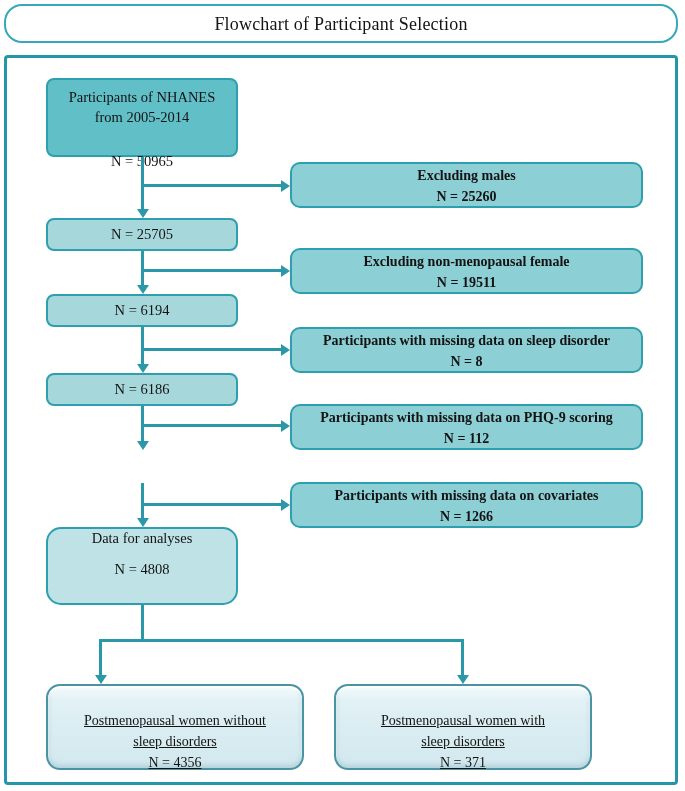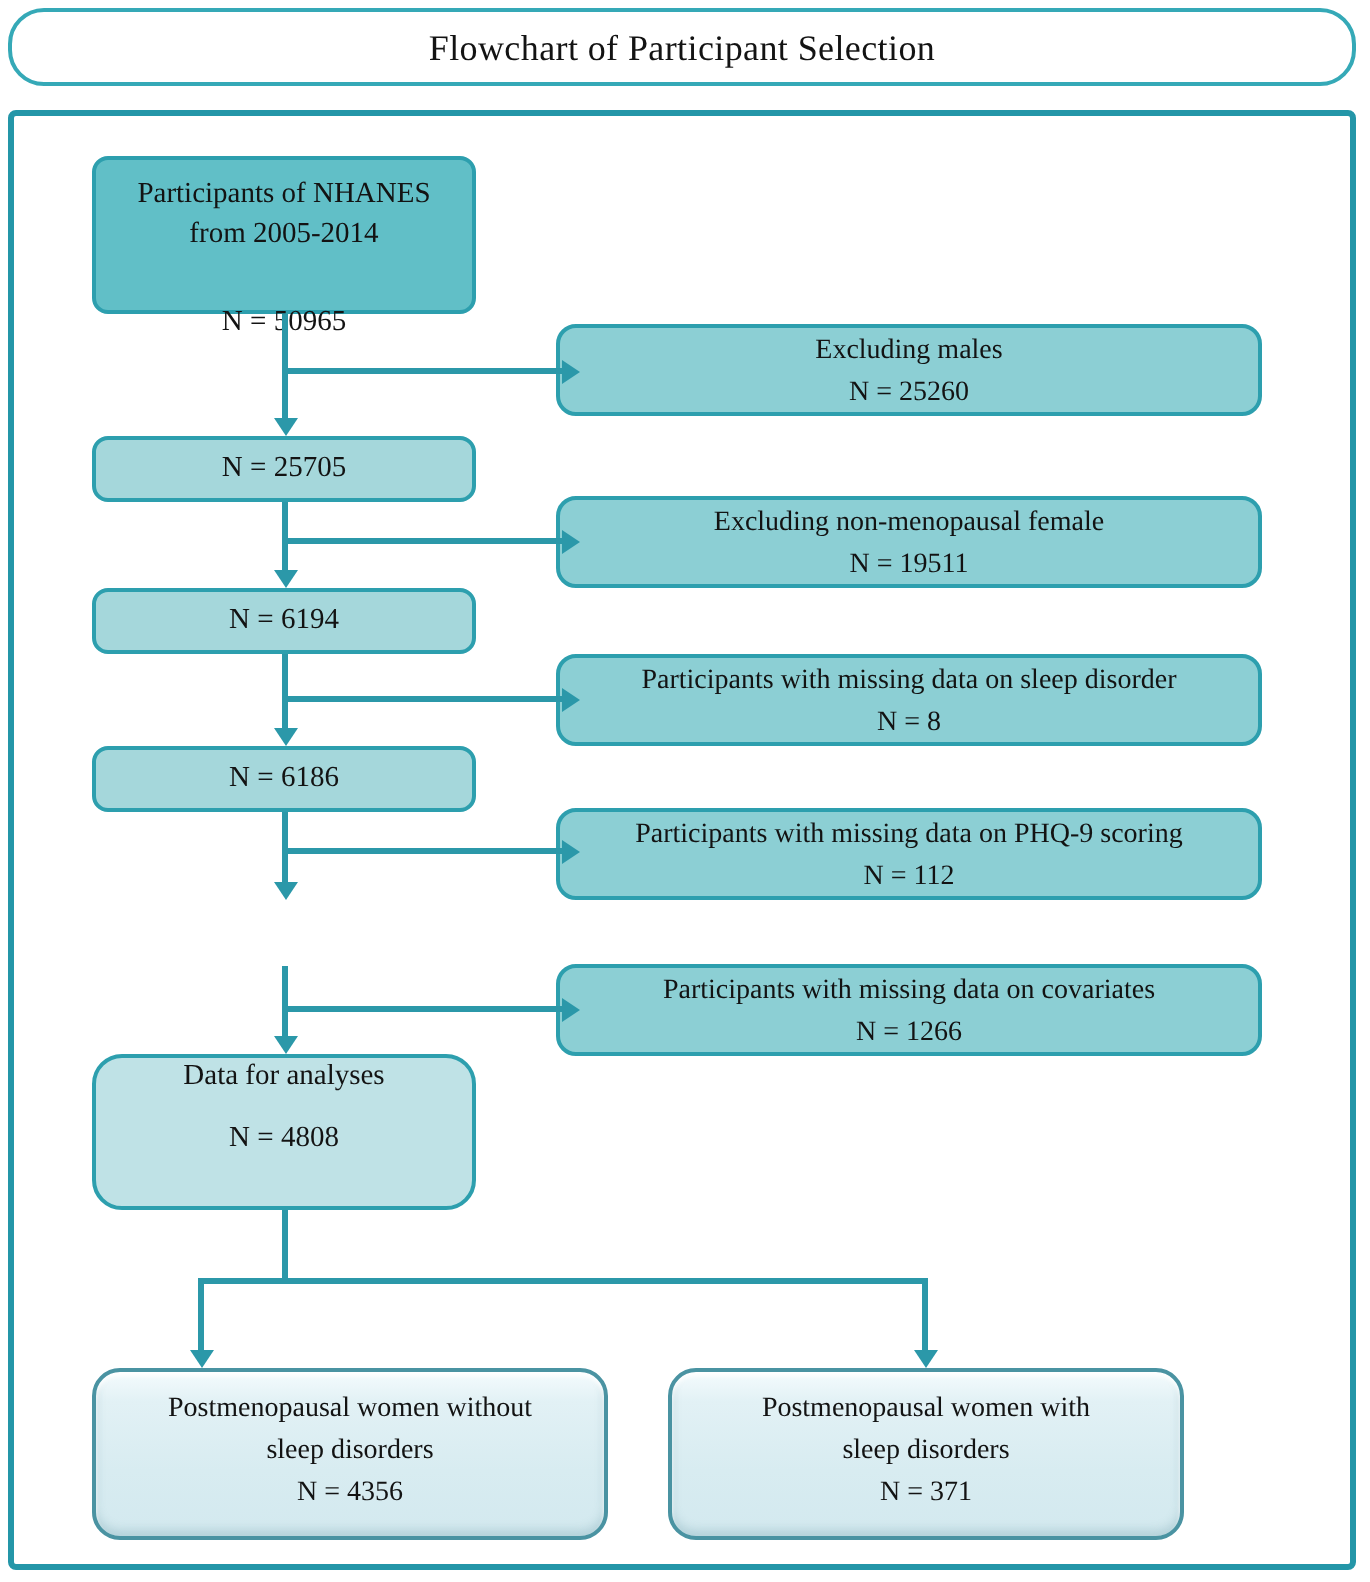--- a/index.html
+++ b/index.html
@@ -26,38 +26,38 @@
     font-size:14.5px;padding-top:7px;
   }
   .top-box .ln{display:block;line-height:20px;}
   .top-box .count{display:block;margin-top:25px;line-height:18px;}
   .count-box{
     left:46px;width:192px;height:33px;
     background:#a5d7db;border:2px solid #2d9fae;border-radius:8px;
     font-size:14.5px;line-height:29px;
   }
   .excl-box{
-    left:278px;width:353px;height:46px;
+    left:290px;width:353px;height:46px;
     background:#8ccfd4;border:2px solid #2d9fae;border-radius:10px;
-    font-size:14px;padding-top:1px;
+    font-size:14px;padding-top:1px;font-weight:bold;
   }
   .excl-box .ln{display:block;line-height:21px;}
   .data-box{
     left:46px;top:527px;width:192px;height:78px;
     background:#bfe2e6;border:2px solid #2d9fae;border-radius:15px;
     font-size:14.5px;
   }
   .data-box .ln{display:block;line-height:18px;}
   .data-box .count{display:block;margin-top:13px;line-height:18px;}
   .outcome-box{
     top:684px;width:258px;height:86px;
     background:linear-gradient(180deg,#f4fbfd 0%,#e2f1f5 18%,#d8ecf1 60%,#d3e9ef 100%);
     border:2px solid #4a93a2;border-radius:14px;
     box-shadow:inset 0 2px 2px rgba(255,255,255,.95), inset 0 -3px 5px rgba(110,155,170,.30);
-    font-size:14px;padding-top:8px;
+    font-size:14px;padding-top:24px;text-decoration:underline;
   }
   .outcome-box .ln{display:block;line-height:21px;}
   
   .vline{position:absolute;width:3px;background:#2b98a9;}
   .hline{position:absolute;height:3px;background:#2b98a9;}
   .arr-down{position:absolute;width:0;height:0;
     border-left:6px solid transparent;border-right:6px solid transparent;
     border-top:9px solid #2b98a9;}
   .arr-right{position:absolute;width:0;height:0;
     border-top:6px solid transparent;border-bottom:6px solid transparent;

